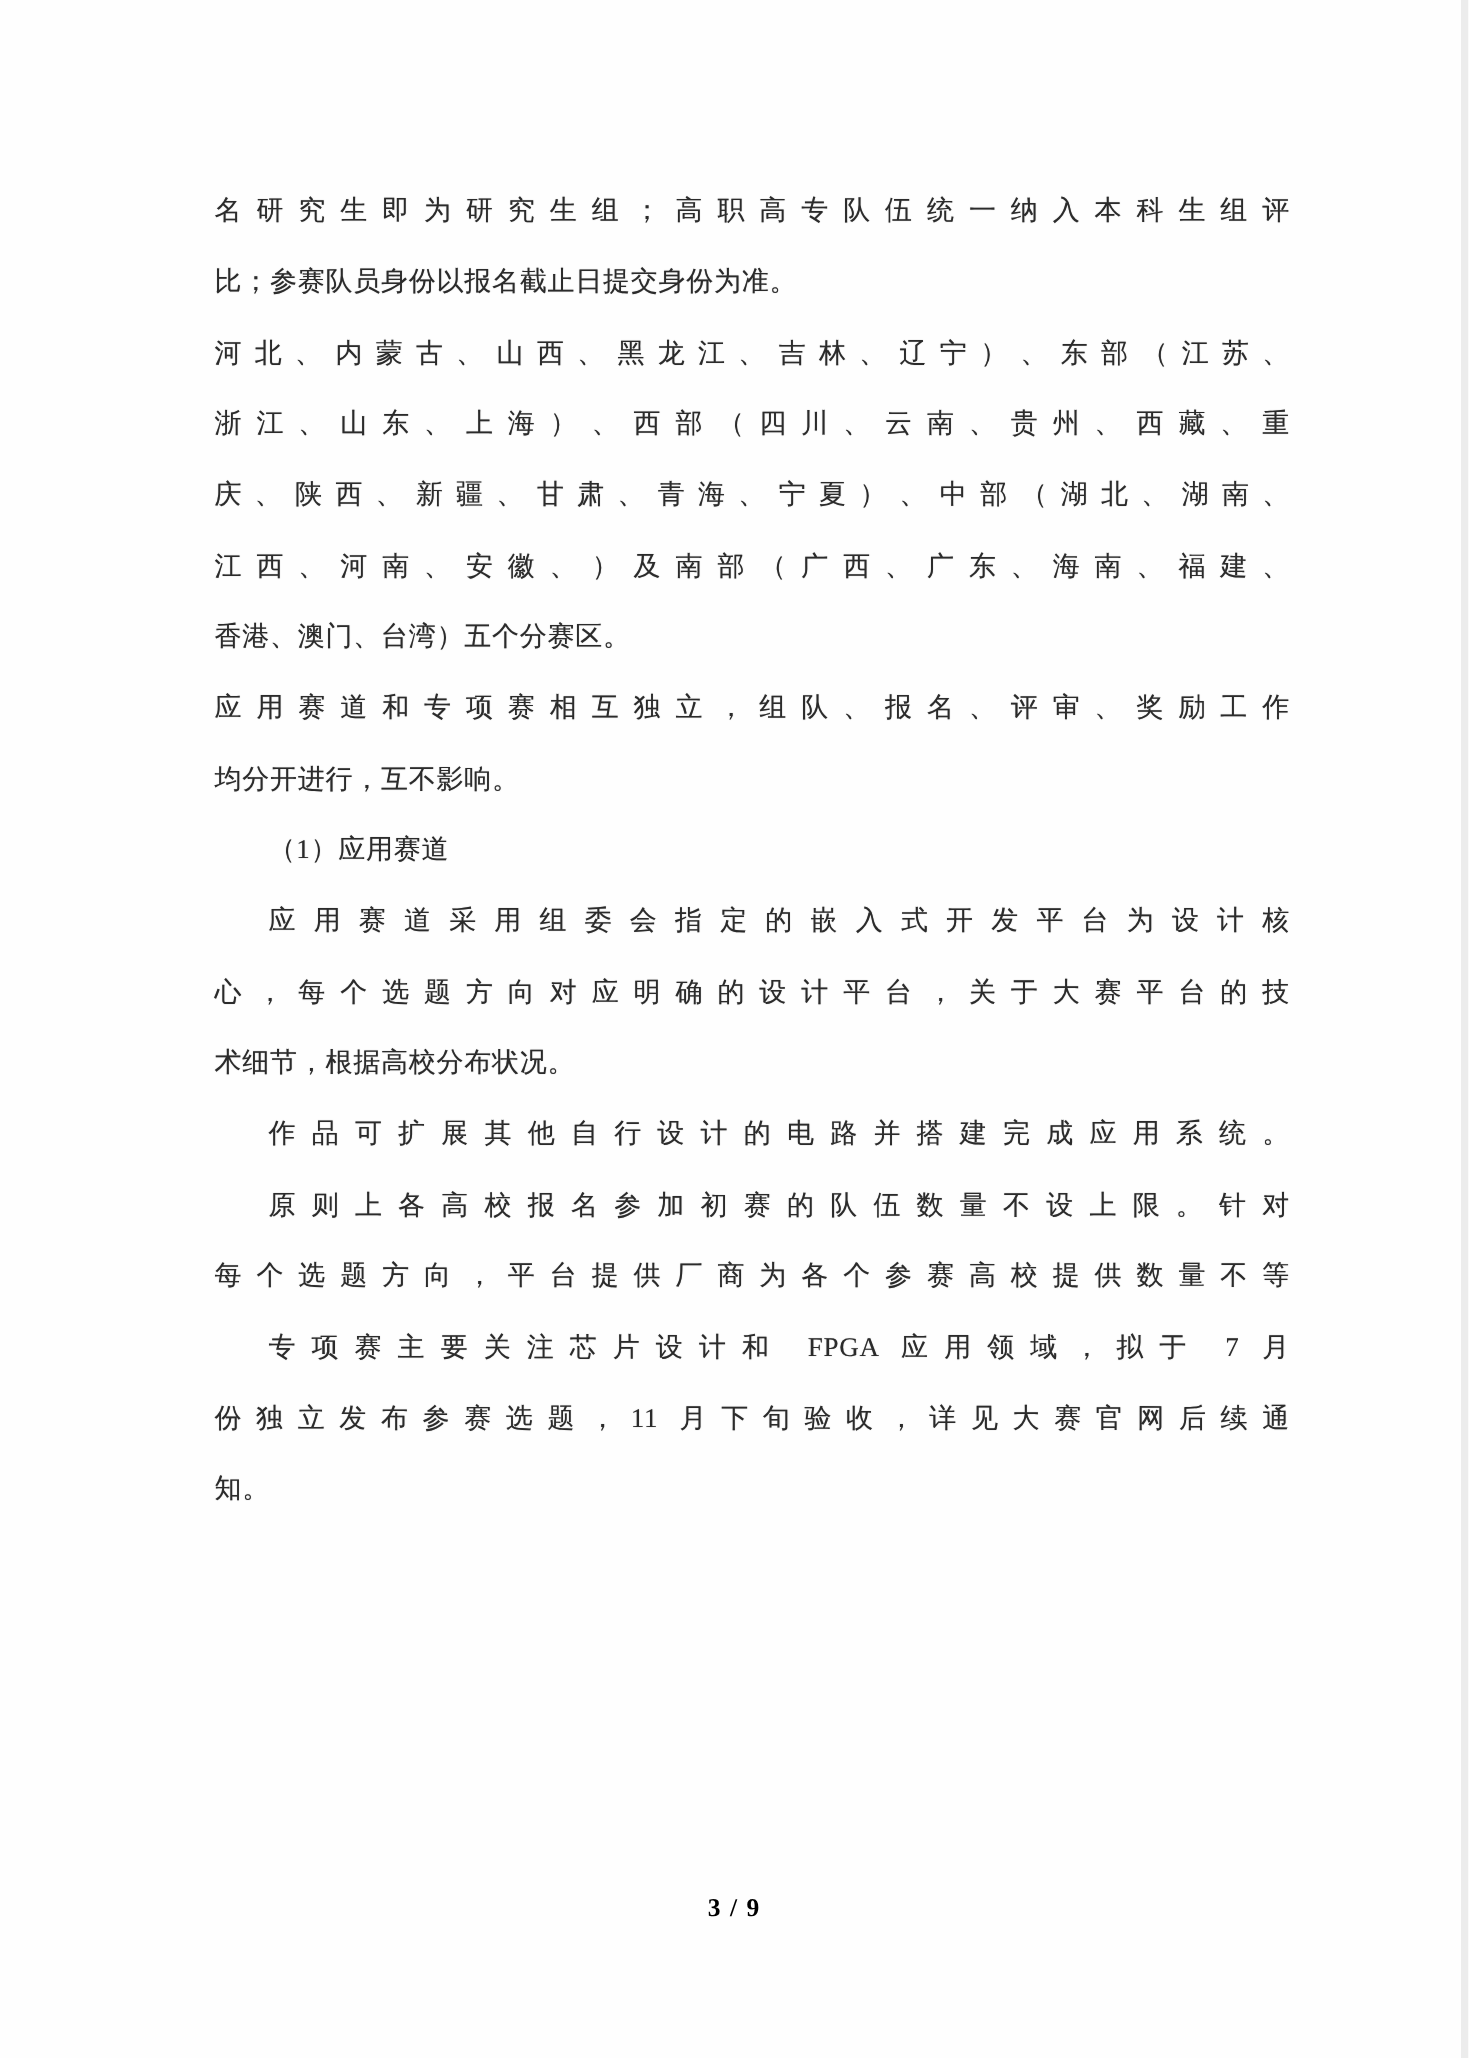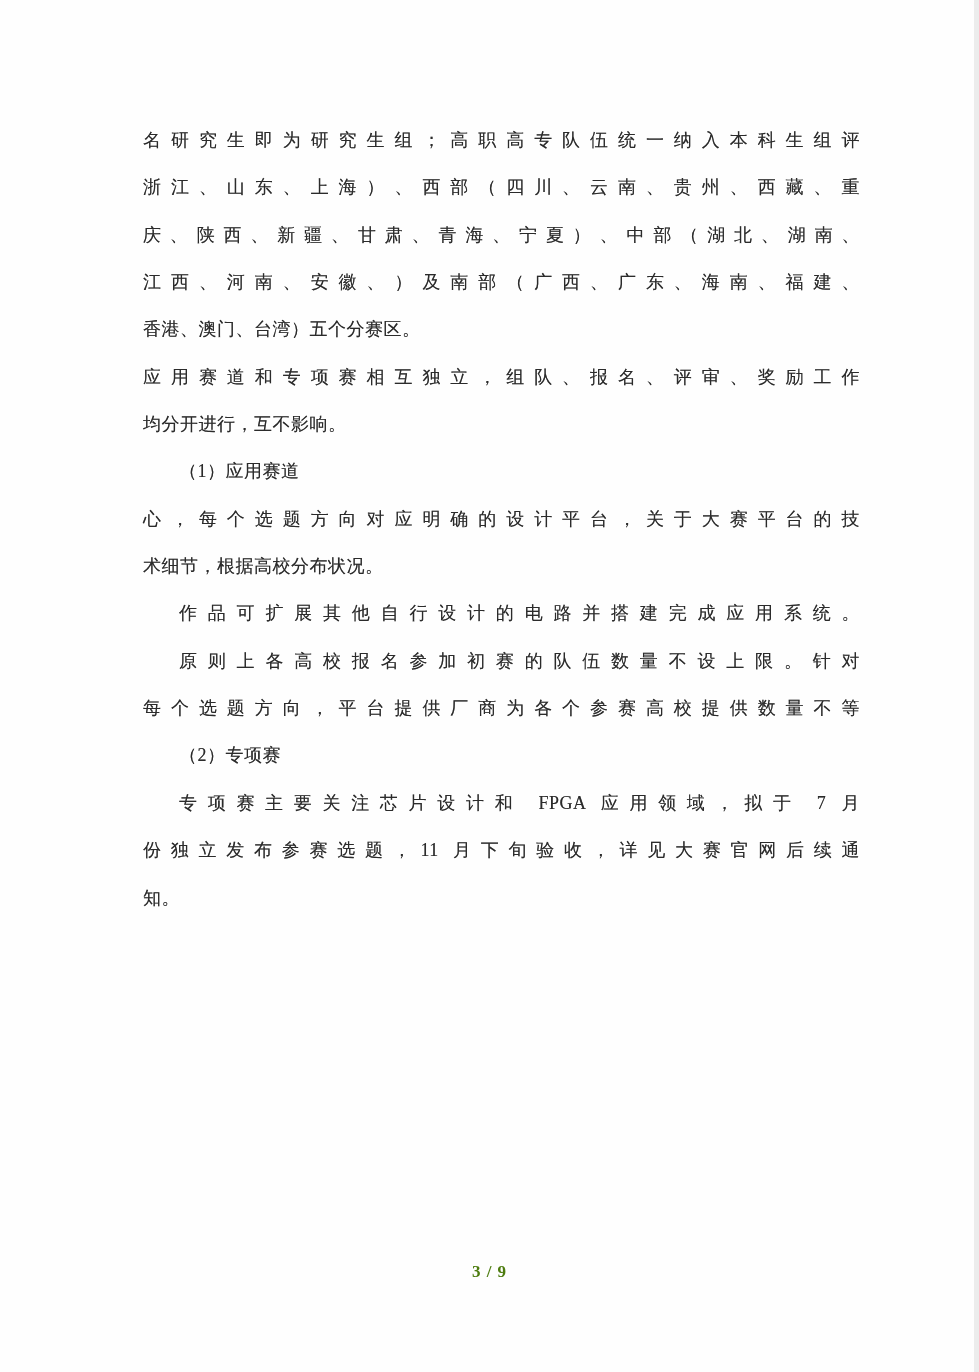--- a/index.html
+++ b/index.html
@@ -64,41 +64,43 @@
 
   .footer {
     position: absolute;
     top: 1262px;
     left: 0;
     width: 979px;
     text-align: center;
     font-size: 17px;
     font-weight: 700;
     letter-spacing: 1px;
-    color: #4d7c0f;
+    color: #000000;
   }
 </style>
 </head>
 <body>
 
 <div class="page">
   <div class="doc-body">
       <div class="line just">名研究生即为研究生组；高职高专队伍统一纳入本科生组评</div>
+      <div class="line">比；参赛队员身份以报名截止日提交身份为准。</div>
+      <div class="line just">河北、内蒙古、山西、黑龙江、吉林、辽宁）、东部（江苏、</div>
       <div class="line just">浙江、山东、上海）、西部（四川、云南、贵州、西藏、重</div>
       <div class="line just">庆、陕西、新疆、甘肃、青海、宁夏）、中部（湖北、湖南、</div>
       <div class="line just">江西、河南、安徽、）及南部（广西、广东、海南、福建、</div>
       <div class="line">香港、澳门、台湾）五个分赛区。</div>
       <div class="line just">应用赛道和专项赛相互独立，组队、报名、评审、奖励工作</div>
       <div class="line">均分开进行，互不影响。</div>
       <div class="line indent">（1）应用赛道</div>
+      <div class="line indent just">应用赛道采用组委会指定的嵌入式开发平台为设计核</div>
       <div class="line just">心，每个选题方向对应明确的设计平台，关于大赛平台的技</div>
       <div class="line">术细节，根据高校分布状况。</div>
       <div class="line indent just">作品可扩展其他自行设计的电路并搭建完成应用系统。</div>
       <div class="line indent just">原则上各高校报名参加初赛的队伍数量不设上限。针对</div>
       <div class="line just">每个选题方向，平台提供厂商为各个参赛高校提供数量不等</div>
-      <div class="line indent">（2）专项赛</div>
       <div class="line indent just">专项赛主要关注芯片设计和 FPGA 应用领域，拟于 7 月</div>
       <div class="line just">份独立发布参赛选题，11 月下旬验收，详见大赛官网后续通</div>
       <div class="line">知。</div>
     </div>
   <div class="footer">3 / 9</div>
   <div class="edge-strip"></div>
 </div>
 
 </body></html>

